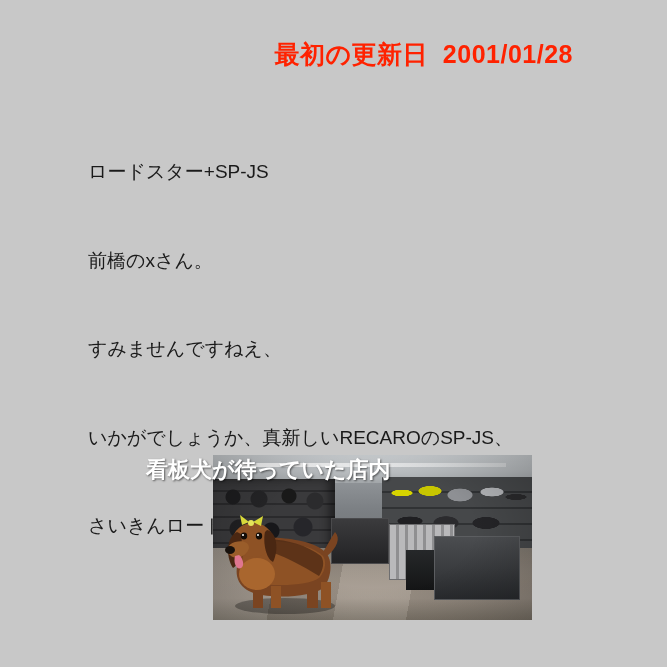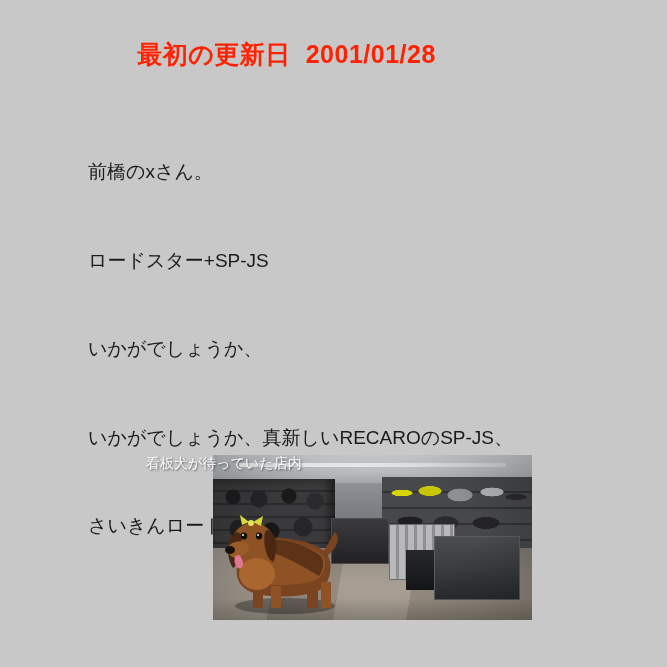--- a/index.html
+++ b/index.html
@@ -18,21 +18,21 @@
     position: relative;
     width: 667px;
     height: 667px;
     box-sizing: border-box;
   }
   .headline {
     position: absolute;
     left: 0;
     top: 38px;
     width: 573px;
-    text-align: center;
+    text-align: right;
     color: #ff2200;
     font-size: 25px;
     font-weight: bold;
     letter-spacing: 0.5px;
     white-space: pre;
   }
   .body-text {
     position: absolute;
     left: 88px;
     top: 98px;
@@ -43,22 +43,22 @@
   }
   .body-text .line {
     display: block;
     white-space: pre;
   }
   .photo-caption {
     position: absolute;
     left: 146px;
     top: 455px;
     color: #ffffff;
-    font-size: 14px;
-    font-weight: normal;
+    font-size: 22px;
+    font-weight: bold;
     text-shadow: 1px 1px 2px rgba(0,0,0,0.55);
     white-space: pre;
     z-index: 5;
   }
   
   .photo {
     position: absolute;
     left: 213px;
     top: 455px;
     width: 319px;
@@ -197,23 +197,23 @@
   }
 </style>
 </head>
 <body>
 
 <div class="page">
 
   <div class="headline">最初の更新日  2001/01/28</div>
 
   <div class="body-text">
+    <span class="line">ロードスター+SP-JS</span>
     <span class="line">前橋のxさん。</span>
-    <span class="line">ロードスター+SP-JS</span>
-    <span class="line">いかがでしょうか、</span>
+    <span class="line">すみませんですねえ、</span>
     <span class="line">いかがでしょうか、真新しいRECAROのSP-JS、</span>
     <span class="line">さいきんロードースター軍団にはおおうけですね</span>
     
     
     
     
   </div>
 
   <div class="photo-caption">看板犬が待っていた店内</div>
 

